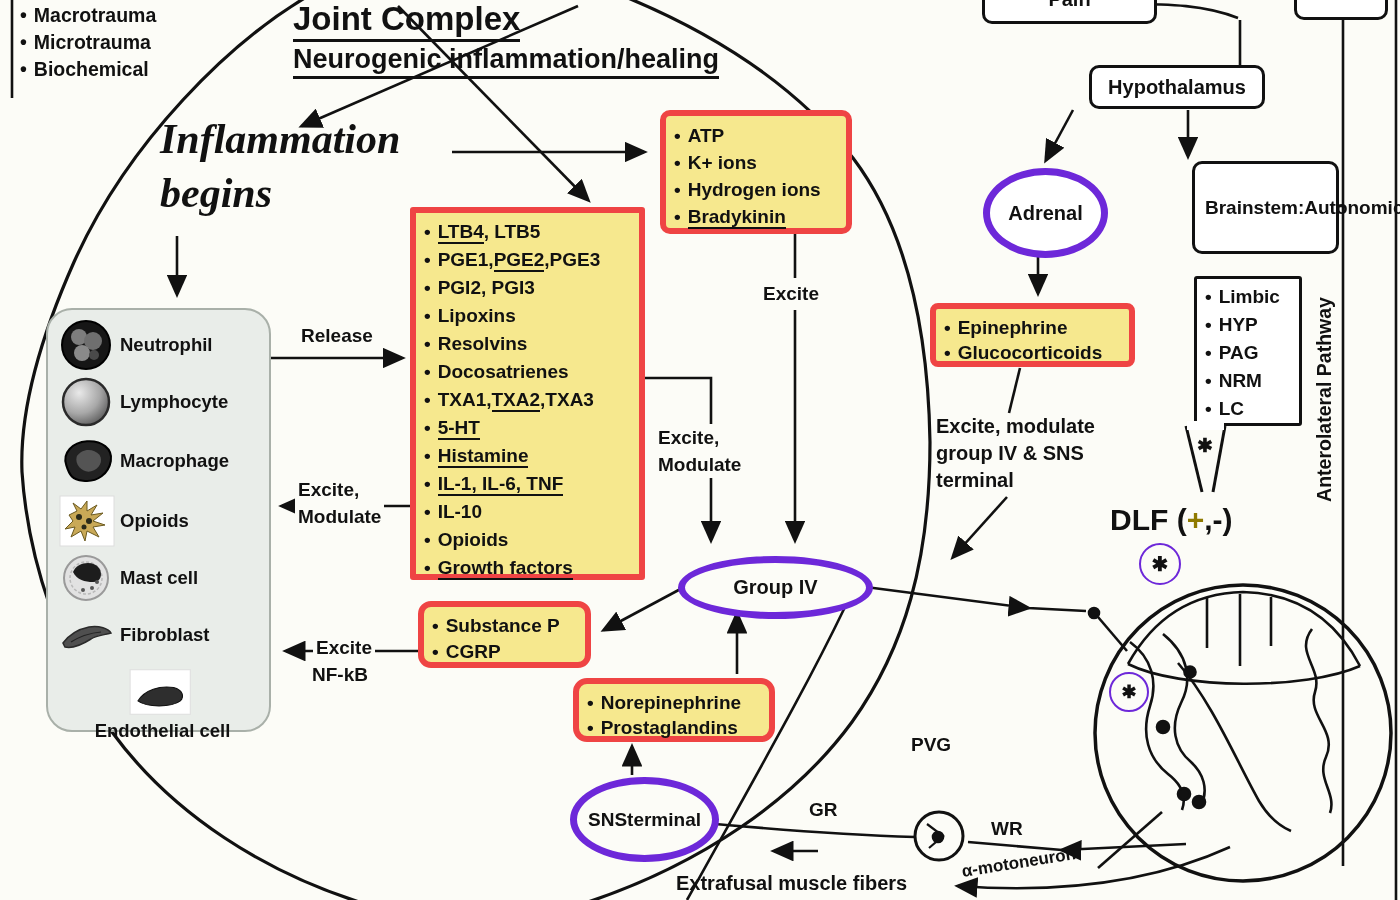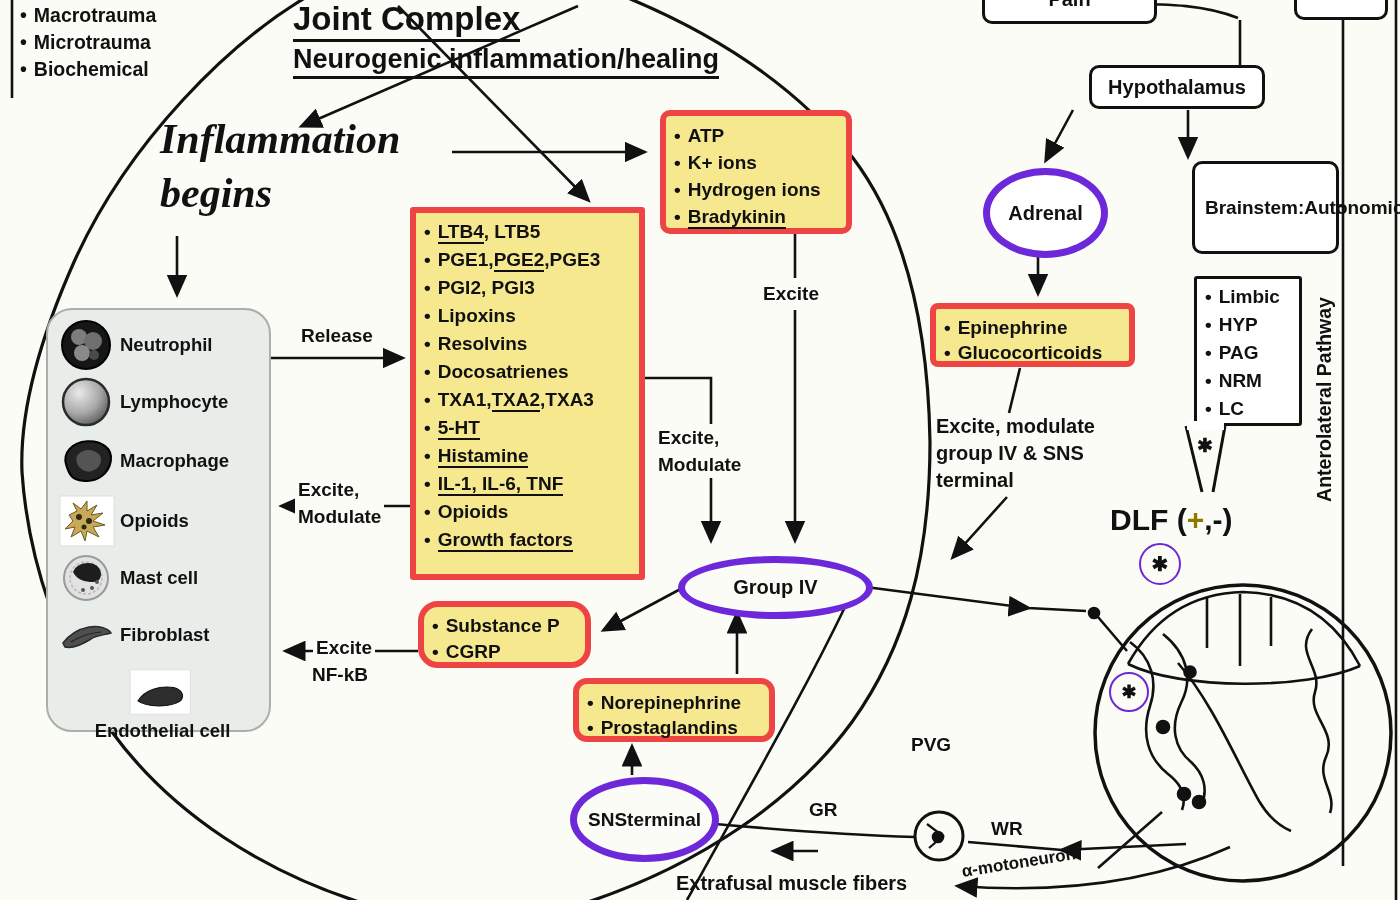--- a/index.html
+++ b/index.html
@@ -142,20 +142,21 @@
       <div class="li"><span class="blt">•</span><span class="u">LTB4</span><span>, LTB5</span></div>
       <div class="li"><span class="blt">•</span><span>PGE1,</span><span class="u">PGE2</span><span>,PGE3</span></div>
       <div class="li"><span class="blt">•</span><span>PGI2, PGI3</span></div>
       <div class="li"><span class="blt">•</span><span>Lipoxins</span></div>
       <div class="li"><span class="blt">•</span><span>Resolvins</span></div>
       <div class="li"><span class="blt">•</span><span>Docosatrienes</span></div>
       <div class="li"><span class="blt">•</span><span>TXA1,</span><span class="u">TXA2</span><span>,TXA3</span></div>
       <div class="li"><span class="blt">•</span><span class="u">5-HT</span></div>
       <div class="li"><span class="blt">•</span><span class="u">Histamine</span></div>
       <div class="li"><span class="blt">•</span><span class="u">IL-1, IL-6, TNF</span></div>
+      <div class="li"><span class="blt">•</span><span>IL-10</span></div>
       <div class="li"><span class="blt">•</span><span>Opioids</span></div>
       <div class="li"><span class="blt">•</span><span class="u">Growth factors</span></div>
     </div>
 
   <div class="cellpanel">
     <div class="cellrow">
       <svg class="cicon" viewBox="0 0 56 52">
         <circle cx="27" cy="26" r="24" fill="#161616" stroke="#000" stroke-width="2"></circle>
         <circle cx="20" cy="18" r="8" fill="#7d7d7d"></circle>
           <circle cx="34" cy="22" r="9" fill="#6f6f6f"></circle>
@@ -222,21 +223,21 @@
   </div>
 
   <div class="lab" style="left:301px;top:325px;font-size:19px;">Release</div>
   <div class="lab onln" style="left:295px;top:476px;font-size:19px;line-height:27px;"><div class="li"><span>Excite,</span></div><div class="li"><span>Modulate</span></div></div>
   <div class="lab onln" style="left:760px;top:283px;font-size:19px;">Excite</div>
   <div class="lab onln" style="left:655px;top:424px;font-size:19px;line-height:27px;"><div class="li"><span>Excite,</span></div><div class="li"><span>Modulate</span></div></div>
   <div class="lab onln" style="left:313px;top:637px;font-size:19px;">Excite</div>
   <div class="lab" style="left:312px;top:664px;font-size:19px;">NF-kB</div>
   <div class="lab" style="left:936px;top:413px;font-size:20px;line-height:27px;"><div class="li"><span>Excite, modulate</span></div><div class="li"><span>group IV &amp; SNS</span></div><div class="li"><span>terminal</span></div></div>
 
-  <div class="ybox" style="left:418px;top:601px;width:173px;height:67px;font-size:19px;line-height:26px;border-radius:20px;">
+  <div class="ybox" style="left:418px;top:601px;width:173px;height:67px;font-size:19px;line-height:26px;border-radius:13px;">
       <div class="li"><span class="blt">•</span><span>Substance P</span></div>
       <div class="li"><span class="blt">•</span><span>CGRP</span></div>
     </div>
 
   <div class="ybox" style="left:573px;top:678px;width:202px;height:64px;font-size:19px;line-height:25px;border-radius:14px;">
       <div class="li"><span class="blt">•</span><span>Norepinephrine</span></div>
       <div class="li"><span class="blt">•</span><span>Prostaglandins</span></div>
     </div>
 
   <div class="ybox" style="left:930px;top:303px;width:205px;height:64px;font-size:19px;line-height:25px;border-radius:8px;">

